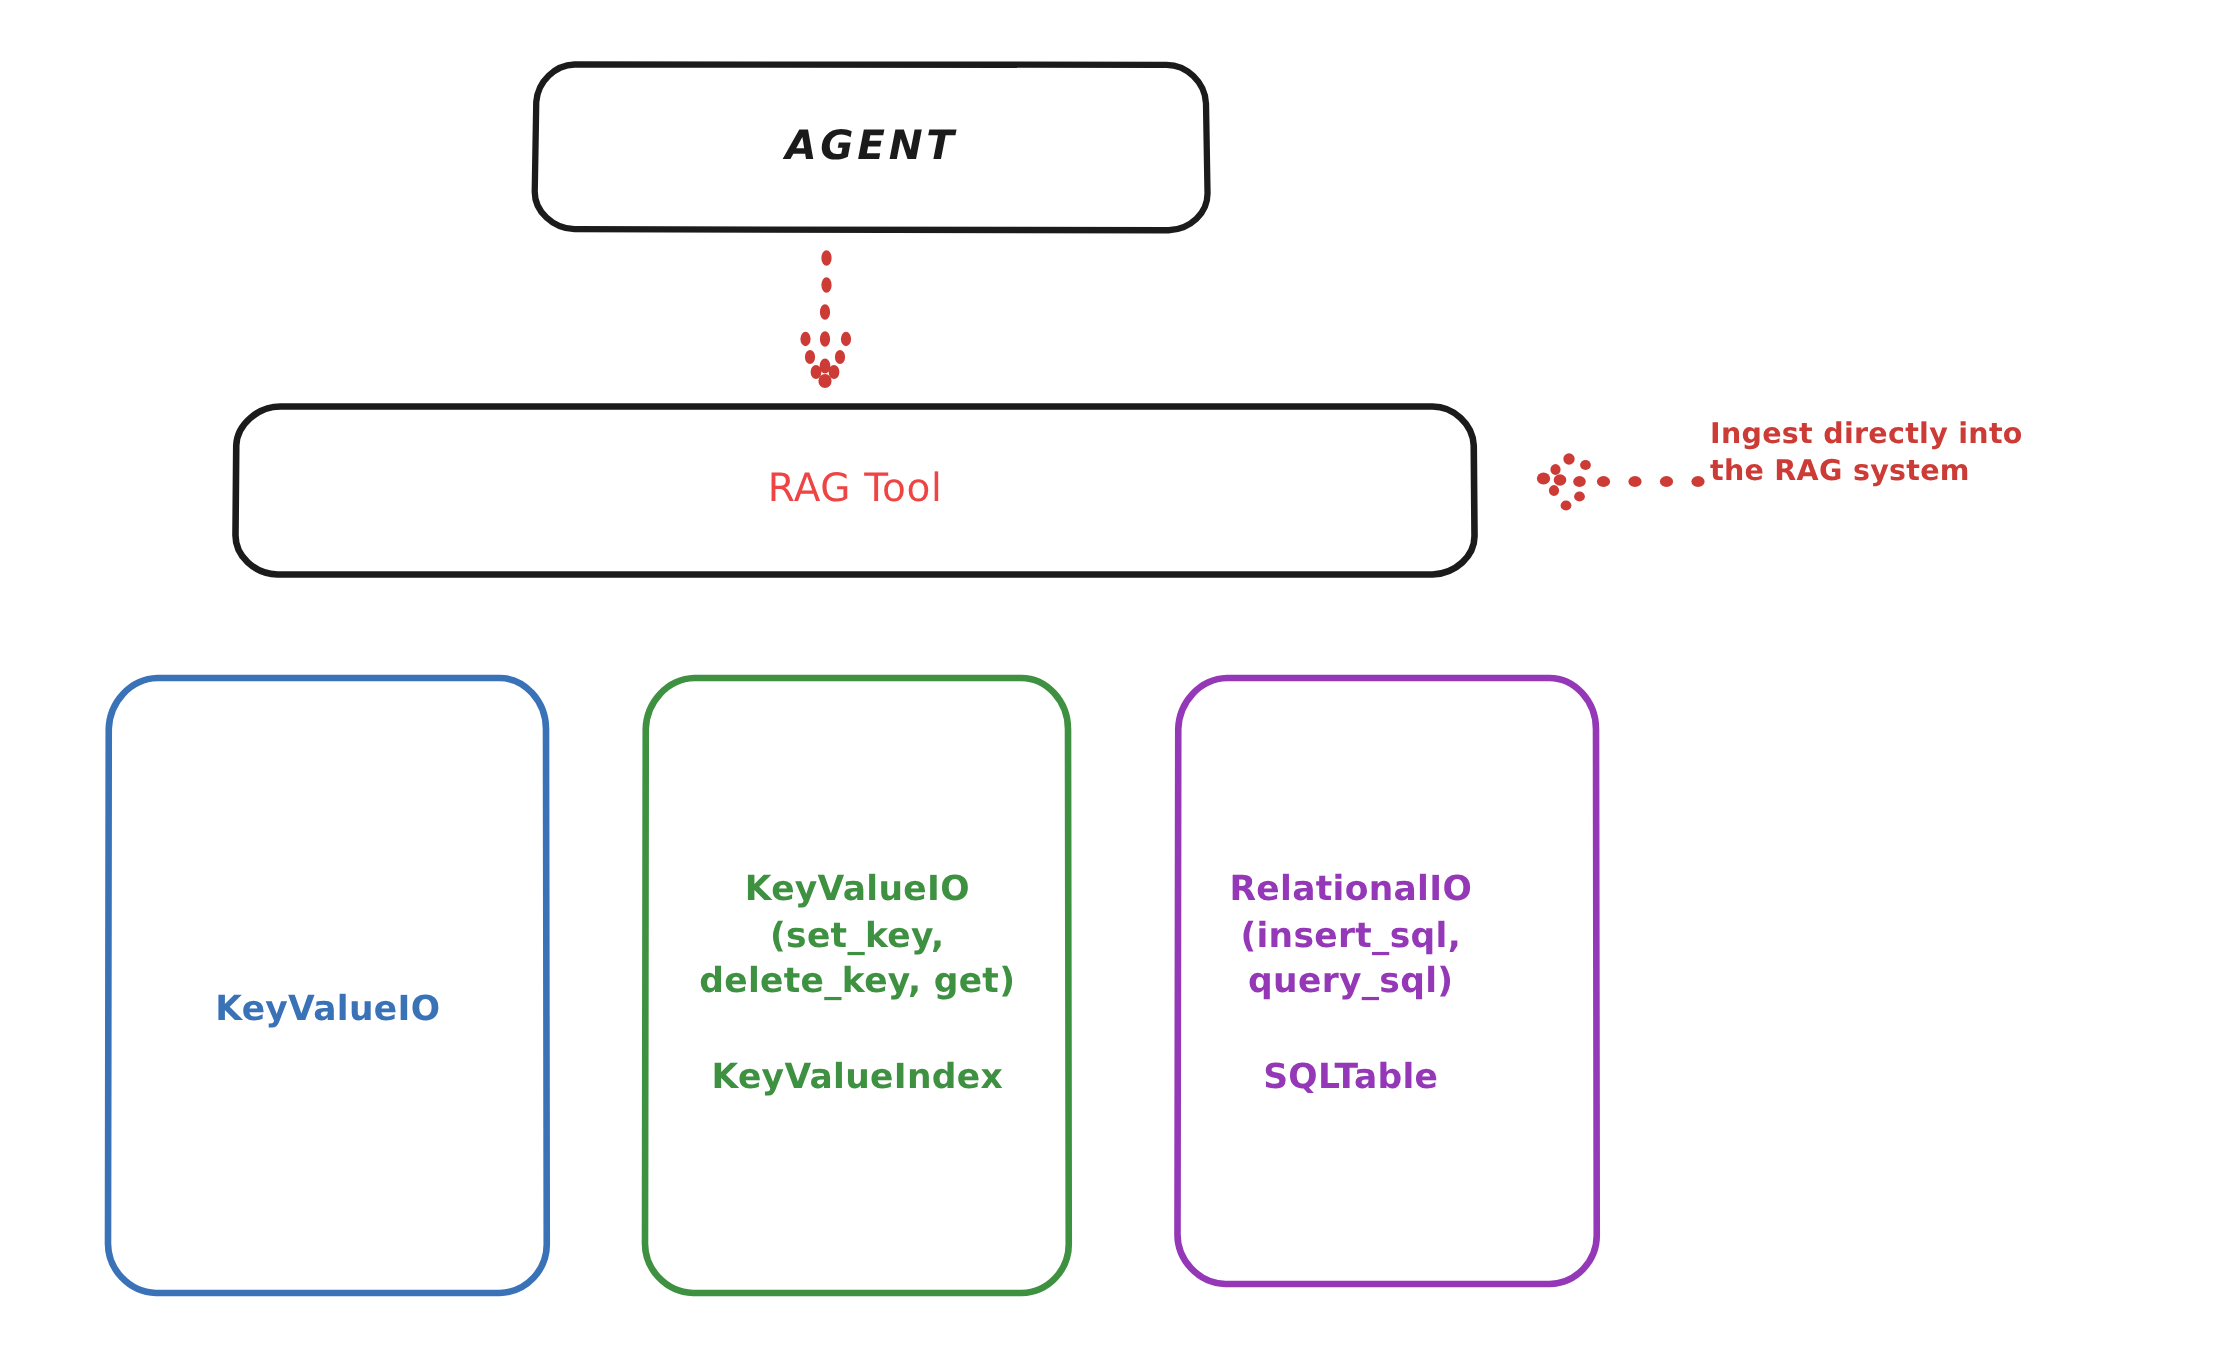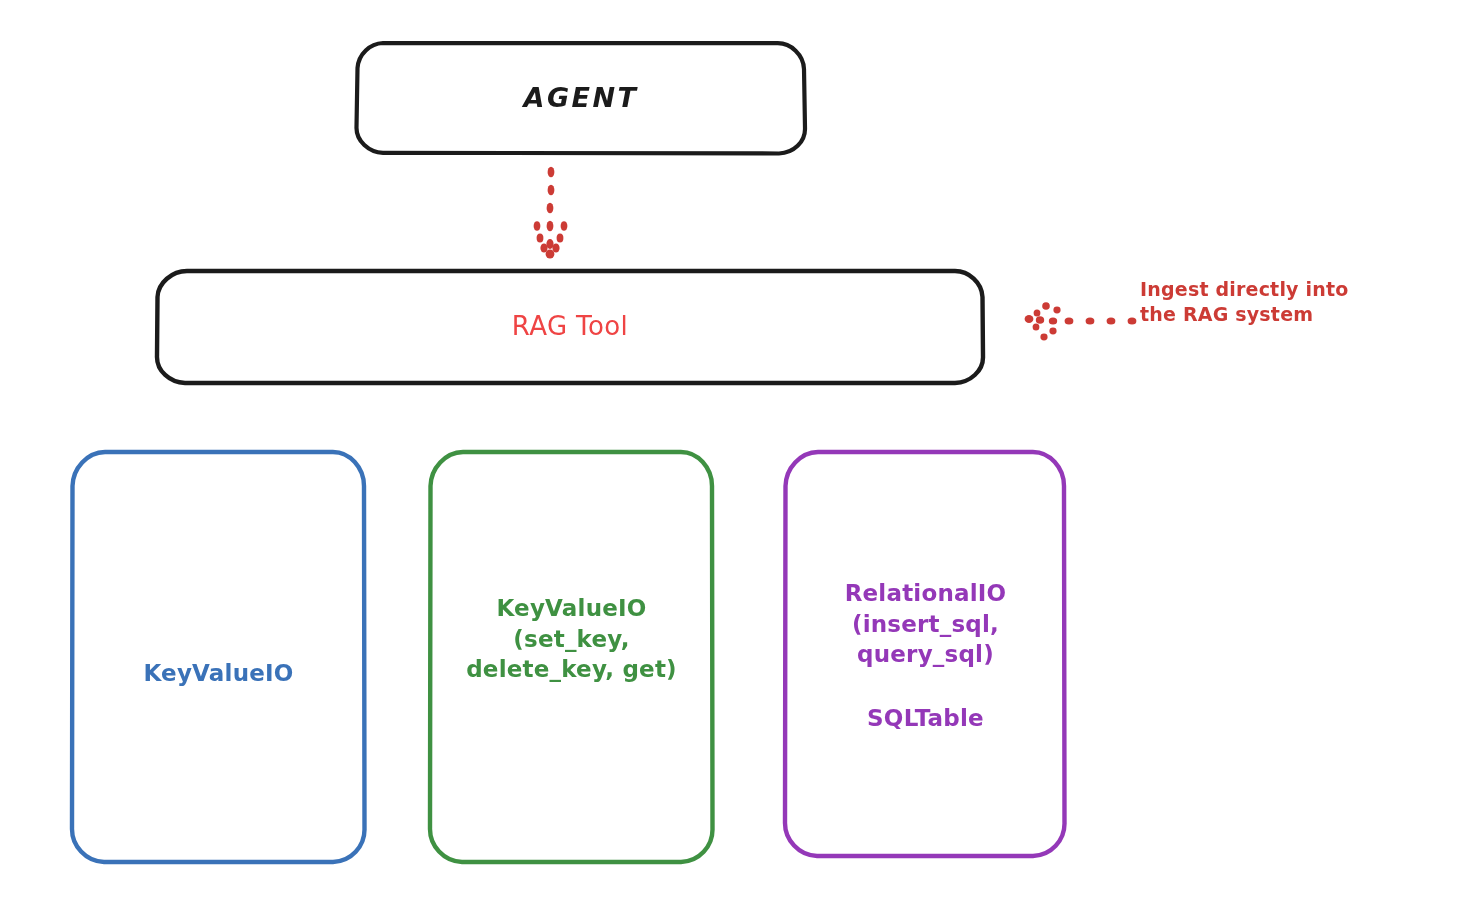--- a/index.html
+++ b/index.html
@@ -58,21 +58,21 @@
     font-size: 23px;
     font-weight: 600;
     line-height: 1.32;
     letter-spacing: 0.2px;
   }
   .sub-label .api { white-space: pre-line; }
   .sub-label .gap { height: 34px; }
 
   #vector-label { left: 72px; top: 450px; width: 293px; height: 412px; color: #3A72B8; }
   #kv-label     { left: 430px; top: 450px; width: 283px; height: 412px; color: #3F9142; }
-  #rel-label    { left: 786px; top: 450px; width: 279px; height: 412px; color: #9438B8; }
+  #rel-label    { left: 761px; top: 450px; width: 279px; height: 412px; color: #9438B8; }
 
   
   #annotation-text {
     left: 1140px; top: 277px; width: 336px;
     color: #CC3B35;
     font-size: 19px;
     font-weight: 600;
     line-height: 1.30;
     text-align: left;
     white-space: pre-line;
@@ -187,20 +187,21 @@
 <div class="node-label sub-label" id="vector-label">
   <span class="gap"></span>
   <span class="idx">KeyValueIO</span>
 </div>
 
 <div class="node-label sub-label" id="kv-label">
   <span class="api">KeyValueIO
 (set_key,
 delete_key, get)</span>
   <span class="gap"></span>
+  <span class="idx">KeyValueIndex</span>
 </div>
 
 <div class="node-label sub-label" id="rel-label">
   <span class="api">RelationalIO
 (insert_sql,
 query_sql)</span>
   <span class="gap"></span>
   <span class="idx">SQLTable</span>
 </div>
 

